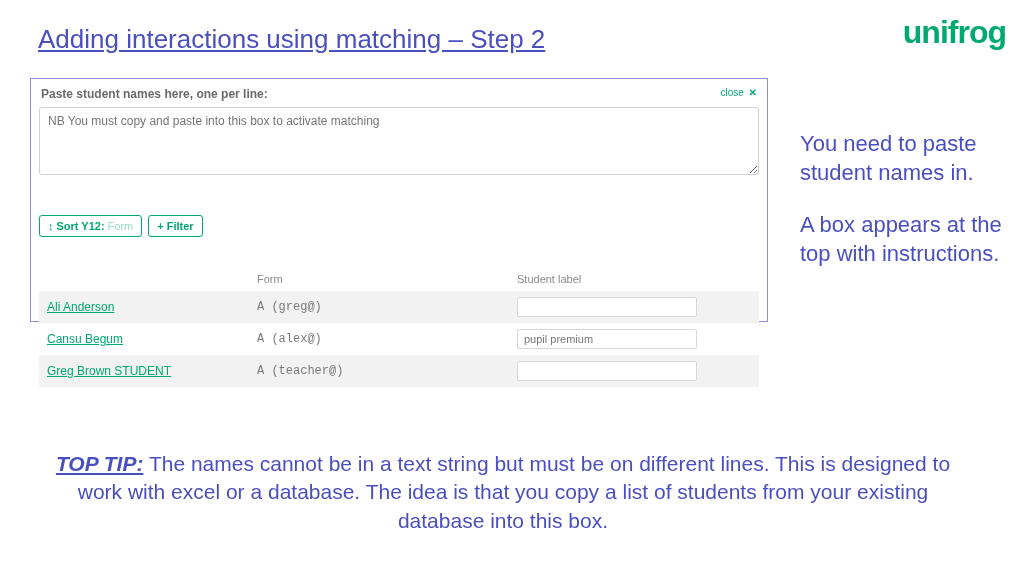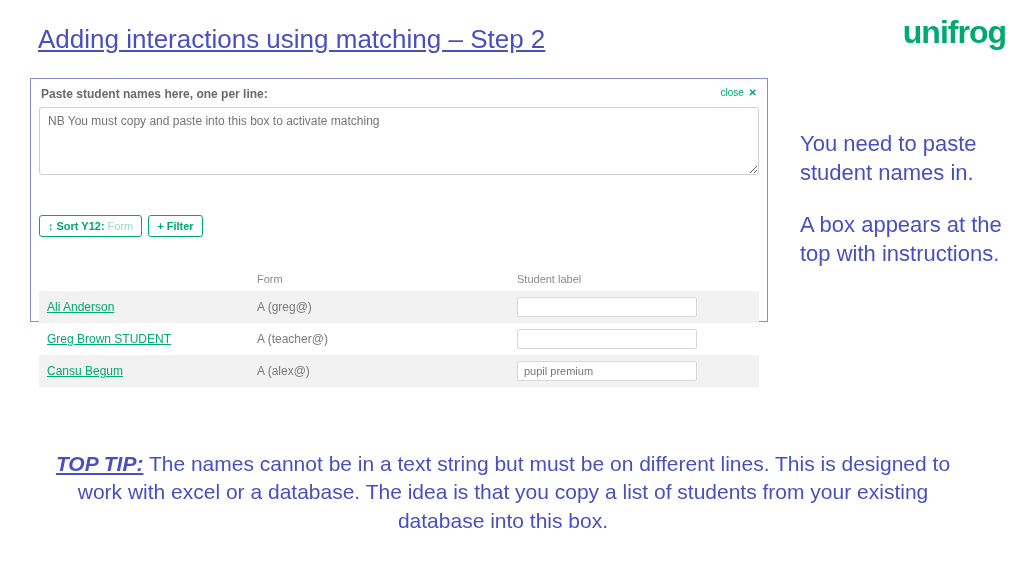--- a/index.html
+++ b/index.html
@@ -100,21 +100,21 @@
     padding: 6px 8px;
     font-size: 11px;
   }
   .table td {
     padding: 6px 8px;
     color: #7a7a7a;
   }
   .table tbody tr { background: #f2f2f2; }
   .table tbody tr:nth-child(even) { background: #ffffff; }
   .table .name-cell { color: #00a96e; width: 210px; text-decoration: underline; }
-  .table .form-cell { width: 260px; }
+  .table .form-cell { width: 260px; font-family: Liberation Mono, monospace; }
   .label-input {
     width: 180px;
     height: 20px;
     border: 1px solid #d8d8d8;
     border-radius: 2px;
     background: #fff;
     font-size: 11px;
     padding: 2px 6px;
     color: #777;
     font-family: inherit;
@@ -183,28 +183,28 @@
         <th>Student label</th>
       </tr>
     </thead>
     <tbody>
       <tr>
         <td class="name-cell">Ali Anderson</td>
         <td class="form-cell">A (greg@)</td>
         <td><input class="label-input" value="" style=""></td>
       </tr>
       <tr>
+        <td class="name-cell">Cansu Begum</td>
+        <td class="form-cell">A (alex@)</td>
+        <td><input class="label-input" value="pupil premium" style=""></td>
+      </tr>
+      <tr>
         <td class="name-cell">Greg Brown STUDENT</td>
         <td class="form-cell">A (teacher@)</td>
         <td><input class="label-input" value="" style=""></td>
-      </tr>
-      <tr>
-        <td class="name-cell">Cansu Begum</td>
-        <td class="form-cell">A (alex@)</td>
-        <td><input class="label-input" value="pupil premium" style=""></td>
       </tr>
     </tbody>
   </table>
 </div>
 
 <div class="side-note">
   <p>You need to paste student names in.</p>
   <p>A box appears at the top with instructions.</p>
 </div>
 

